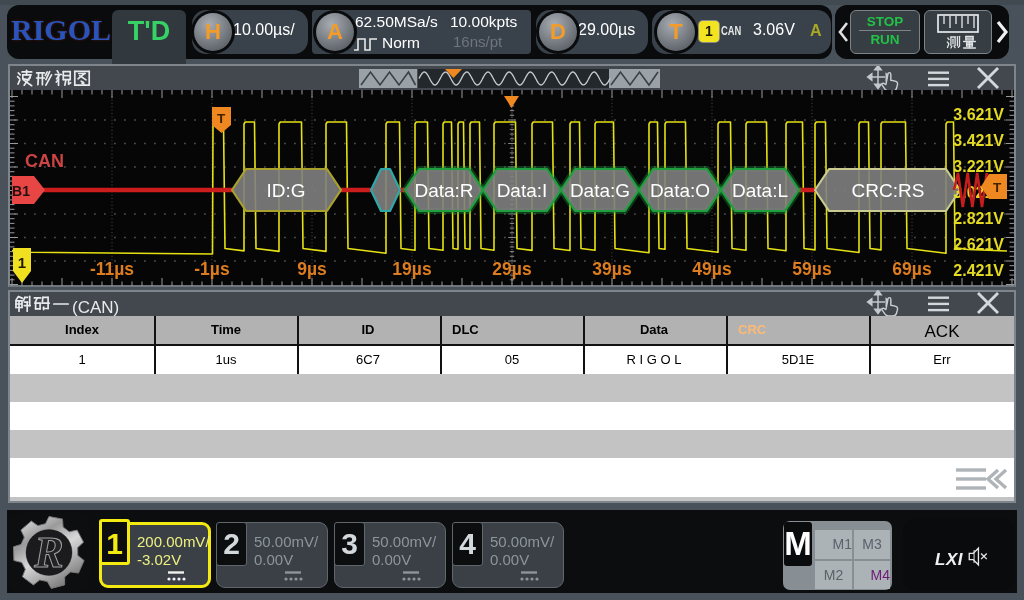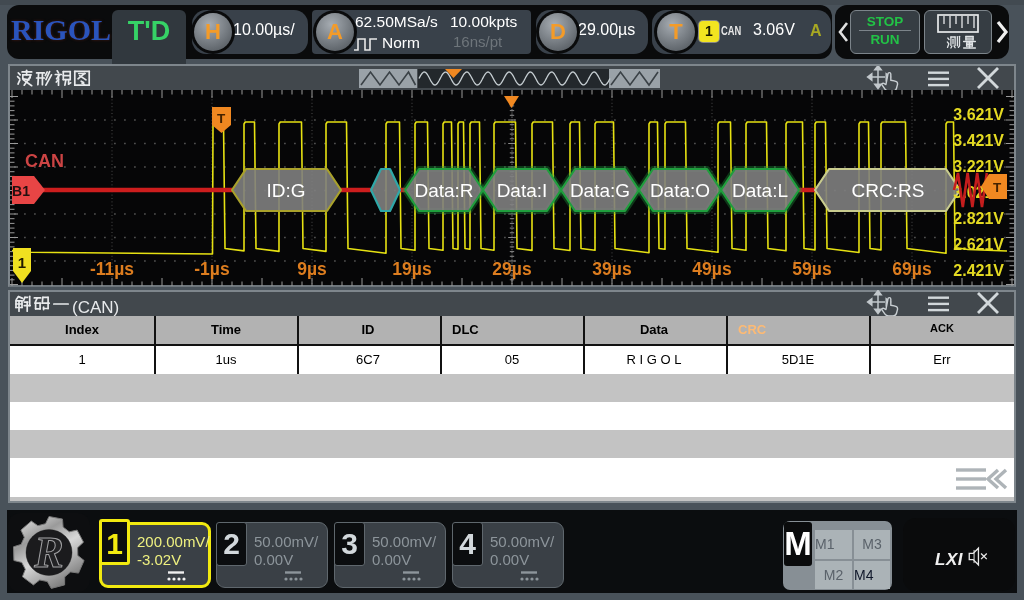--- a/index.html
+++ b/index.html
@@ -636,21 +636,21 @@
 <div class="abs" style="left:226px;top:322px;width:120px;margin-left:-60px;text-align:center;font-size:13px;font-weight:bold;color:#000">Time</div>
 <div class="abs" style="left:226px;top:352px;width:120px;margin-left:-60px;text-align:center;font-size:13px;color:#000">1us</div>
 <div class="abs" style="left:368px;top:322px;width:120px;margin-left:-60px;text-align:center;font-size:13px;font-weight:bold;color:#000">ID</div>
 <div class="abs" style="left:368px;top:352px;width:120px;margin-left:-60px;text-align:center;font-size:13px;color:#000">6C7</div>
 <div class="abs" style="left:512px;top:322px;width:120px;margin-left:-60px;text-align:left;font-size:13px;font-weight:bold;color:#000">DLC</div>
 <div class="abs" style="left:512px;top:352px;width:120px;margin-left:-60px;text-align:center;font-size:13px;color:#000">05</div>
 <div class="abs" style="left:654px;top:322px;width:120px;margin-left:-60px;text-align:center;font-size:13px;font-weight:bold;color:#000">Data</div>
 <div class="abs" style="left:654px;top:352px;width:120px;margin-left:-60px;text-align:center;font-size:13px;color:#000">R I G O L</div>
 <div class="abs" style="left:798px;top:322px;width:120px;margin-left:-60px;font-size:13px;font-weight:bold;color:#fdba74">CRC</div>
 <div class="abs" style="left:798px;top:352px;width:120px;margin-left:-60px;text-align:center;font-size:13px;color:#000">5D1E</div>
-<div class="abs" style="left:942px;top:322px;width:120px;margin-left:-60px;text-align:center;font-size:11px;font-weight:bold;color:#000">ACK</div>
+<div class="abs" style="left:942px;top:322px;width:120px;margin-left:-60px;text-align:center;font-size:17px;font-weight:normal;color:#000">ACK</div>
 <div class="abs" style="left:942px;top:352px;width:120px;margin-left:-60px;text-align:center;font-size:13px;color:#000">Err</div>
 <div class="abs" style="left:154px;top:316px;width:2px;height:58px;background:#111"></div>
 <div class="abs" style="left:297px;top:316px;width:2px;height:58px;background:#111"></div>
 <div class="abs" style="left:440px;top:316px;width:2px;height:58px;background:#111"></div>
 <div class="abs" style="left:583px;top:316px;width:2px;height:58px;background:#111"></div>
 <div class="abs" style="left:726px;top:316px;width:2px;height:58px;background:#111"></div>
 <div class="abs" style="left:869px;top:316px;width:2px;height:58px;background:#111"></div>
 <div class="abs" style="left:10px;top:344px;width:1004px;height:1.5px;background:#111"></div>
 <svg class="abs" style="left:952px;top:462px" width="58" height="38" viewBox="0 0 58 38">
 <g stroke="#aeb4b8" stroke-width="3.4">
@@ -723,24 +723,24 @@
     <line x1="3" y1="2.5" x2="19" y2="2.5" stroke="#8d959b" stroke-width="2.4"></line>
     <g fill="#8d959b">
       <circle cx="4" cy="9" r="1.6"></circle>
       <circle cx="9" cy="9" r="1.6"></circle>
       <circle cx="14" cy="9" r="1.6"></circle>
       <circle cx="19" cy="9" r="1.6"></circle>
     </g>
   </svg>
 <div class="abs" style="left:783px;top:521px;width:109px;height:69px;background:#878f95;border-radius:7px"></div>
 <div class="abs" style="left:784px;top:522px;width:28px;height:44px;background:#0a0b0c;border-radius:3px;color:#fff;font-size:33px;font-weight:bold;text-align:center;line-height:44px">M</div>
-<div class="abs" style="left:815px;top:530px;width:37px;height:29px;background:#abb3b7;color:#5a626a;font-size:14px;text-align:left;line-height:29px">M1</div>
+<div class="abs" style="left:815px;top:530px;width:37px;height:29px;background:#abb3b7;color:#5a626a;font-size:14px;text-align:right;line-height:29px">M1</div>
 <div class="abs" style="left:854px;top:530px;width:36px;height:29px;background:#abb3b7;color:#5a626a;font-size:14px;text-align:center;line-height:29px">M3</div>
 <div class="abs" style="left:815px;top:561px;width:37px;height:28px;background:#abb3b7;color:#5a626a;font-size:14px;text-align:center;line-height:28px">M2</div>
-<div class="abs" style="left:854px;top:561px;width:36px;height:28px;background:#abb3b7;color:#0f172a;font-size:14px;text-align:left;line-height:28px">M4</div>
+<div class="abs" style="left:854px;top:561px;width:36px;height:28px;background:#abb3b7;color:#701a75;font-size:14px;text-align:right;line-height:28px">M4</div>
 <div class="abs" style="left:903px;top:518px;width:112px;height:73px;background:#0a0b0c;border-radius:13px"></div>
 <div class="abs" style="left:935px;top:550px;color:#f0f0f0;font-size:17px;font-weight:bold;font-style:italic;letter-spacing:0.5px">LXI</div>
 <svg class="abs" style="left:966px;top:546px" width="24" height="21" viewBox="0 0 26 24">
 <path d="M3,8.5 h4.5 l6,-6 v19 l-6,-6 H3 Z" fill="none" stroke="#e8e8e8" stroke-width="1.5"></path>
 <line x1="8.5" y1="4.5" x2="8.5" y2="19.5" stroke="#e8e8e8" stroke-width="1.1"></line>
 <g stroke="#e8e8e8" stroke-width="1.5">
       <line x1="16.5" y1="8.5" x2="23" y2="15"></line>
       <line x1="23" y1="8.5" x2="16.5" y2="15"></line>
     </g>
 </svg>

